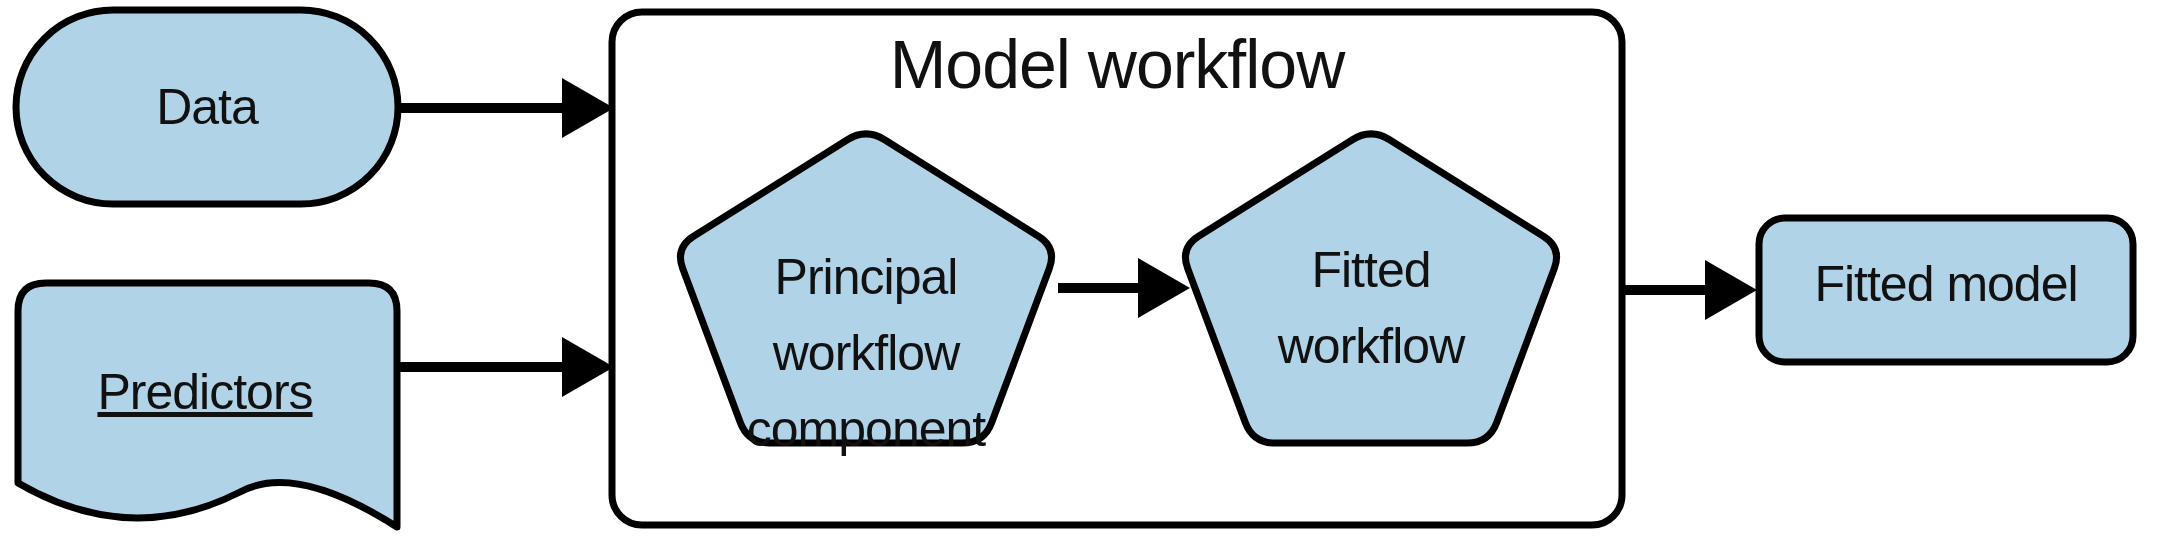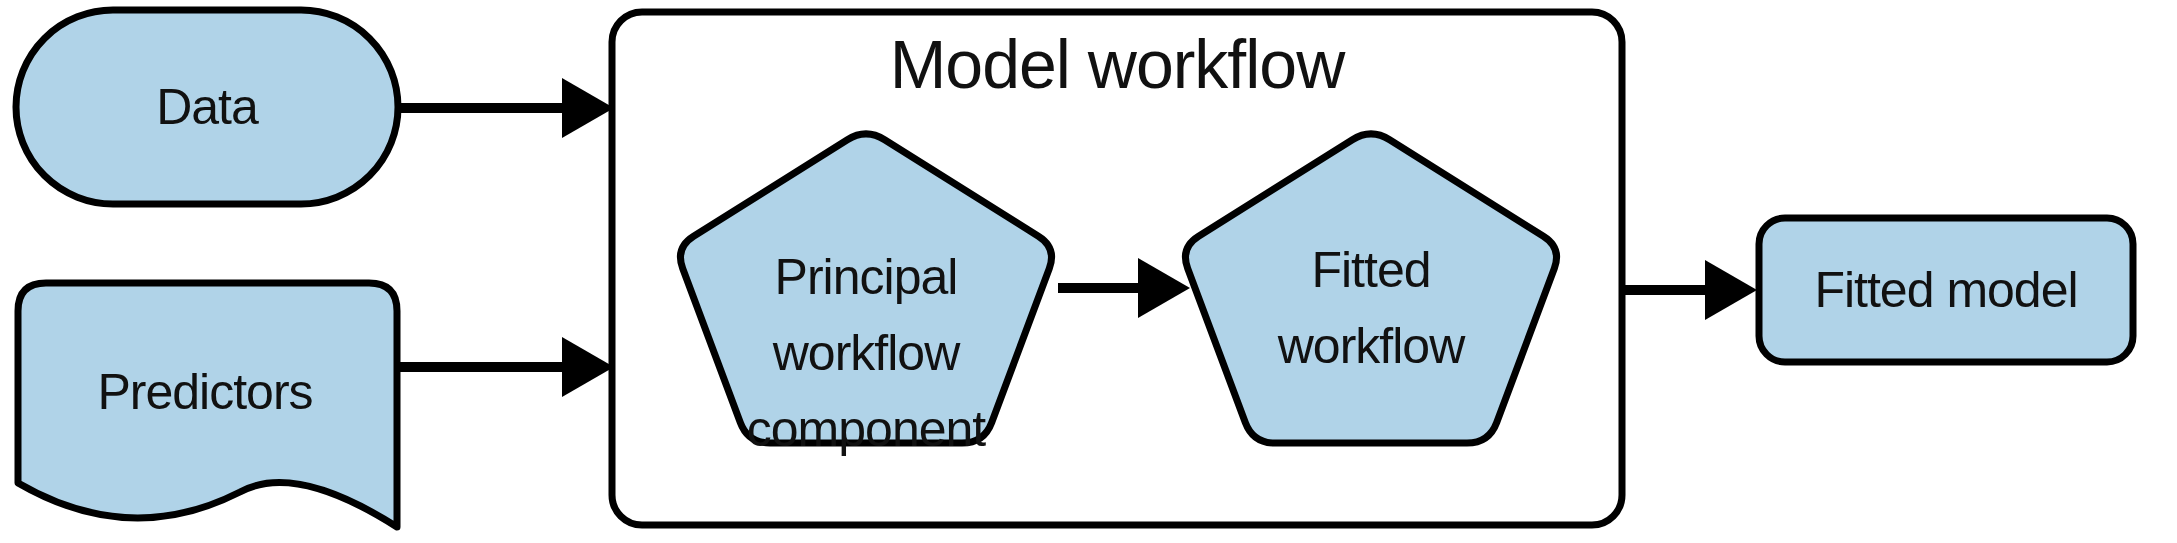--- a/index.html
+++ b/index.html
@@ -105,28 +105,28 @@
     <g>
       <line x1="1620" y1="290" x2="1709" y2="290" class="edge-line"></line>
       <polygon points="1705,260 1705,320 1757,290" class="edge-head"></polygon>
     </g>
   </svg>
 
   <div class="label title" style="left:1117px; top:64px;">Model workflow</div>
 
   <div class="label" style="left:207px; top:107px;">Data</div>
 
-  <div class="label" style="left:205px; top:392px;">Predictors</div>
+  <div class="label" style="left:205px; top:392px;text-decoration:underline;">Predictors</div>
 
   <div class="label" style="left:866px; top:308px;margin-top:45px;">
     <div>Principal</div>
     <div>workflow</div>
     <div>component</div>
   </div>
 
   <div class="label" style="left:1371px; top:308px;">
     <div>Fitted</div>
     <div>workflow</div>
   </div>
 
-  <div class="label" style="left:1946px; top:290px;">Fitted model</div>
+  <div class="label" style="left:1946px; top:284px;">Fitted model</div>
 
 </div>
 
 </body></html>

